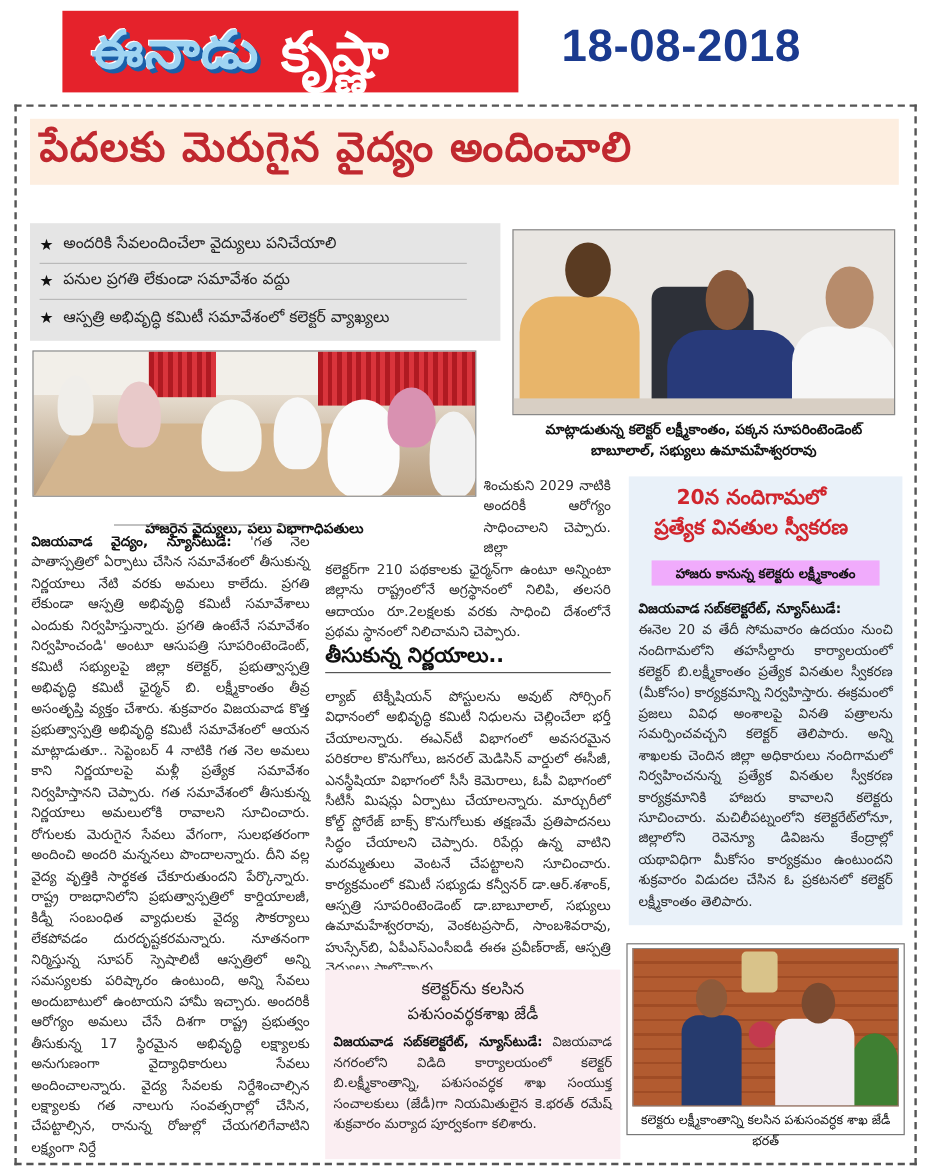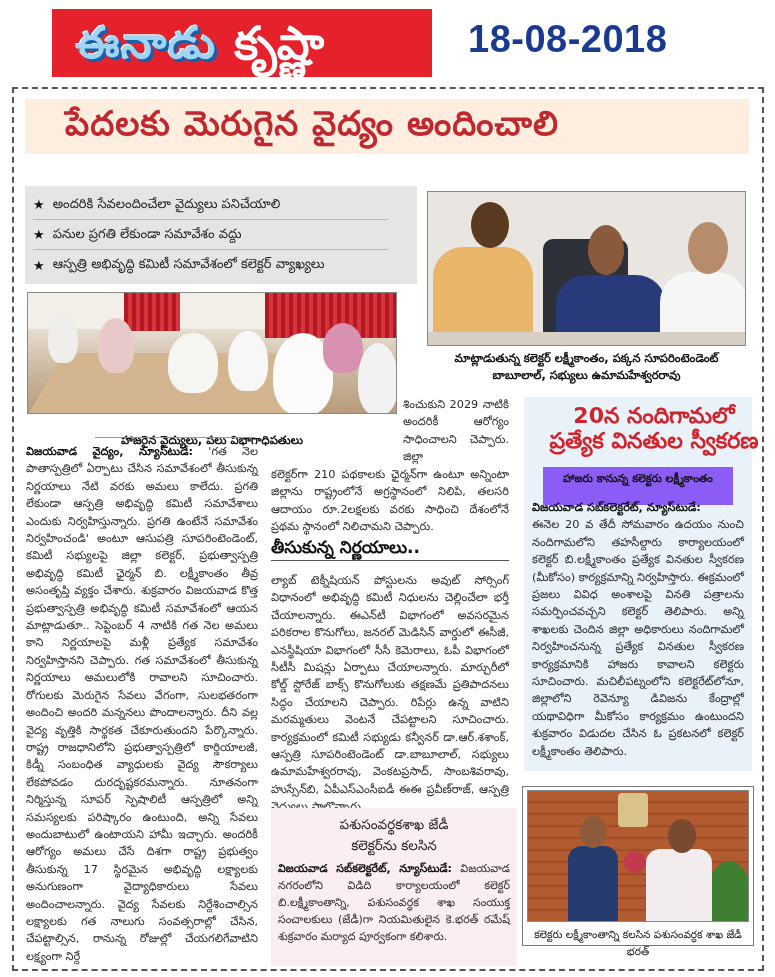--- a/index.html
+++ b/index.html
@@ -11,21 +11,21 @@
   .logo-box { position: absolute; left: 52px; top: 9px; width: 380px; height: 68px; background: #e5222b; display: flex; align-items: center; padding-left: 24px; }
   .logo-eenadu { font-family: "DejaVu Sans", sans-serif; font-weight: bold; font-size: 44px; color: #9fd4f2; letter-spacing: 1px; text-shadow: 2px 2px 0 #1b5fa8, 3px 3px 0 #1b5fa8, -1px -1px 0 #ffffff; line-height: 1; }
   .logo-krishna { font-family: "DejaVu Sans", sans-serif; font-weight: bold; font-size: 46px; color: #ffffff; margin-left: 18px; line-height: 1; }
   .masthead-date { position: absolute; left: 468px; top: 18px; font-family: "Liberation Sans", sans-serif; font-weight: bold; font-size: 38px; color: #1a3a8f; letter-spacing: 0.5px; }
 
   
   .clip-frame { position: absolute; left: 12px; top: 87px; width: 752px; height: 884px; border: 2px dashed #555; border-right-color: #555; }
 
   
   .headline-band { position: absolute; left: 25px; top: 99px; width: 724px; height: 55px; background: #fdeee0; }
-  .headline { position: absolute; left: 33px; top: 103px; font-family: "DejaVu Sans", sans-serif; font-weight: bold; font-size: 34px; color: #c0282f; letter-spacing: 1px; white-space: nowrap; margin-left: 32px; }
+  .headline { position: absolute; left: 33px; top: 103px; font-family: "DejaVu Sans", sans-serif; font-weight: bold; font-size: 34px; color: #c0282f; letter-spacing: 1px; white-space: nowrap; }
 
   
   .highlights { position: absolute; left: 25px; top: 186px; width: 392px; height: 98px; background: #e5e5e5; padding: 4px 8px; }
   .hl-item { display: flex; align-items: center; height: 30px; font-size: 13px; color: #222; border-bottom: 1px solid #b9b9b9; margin-right: 20px; }
   .hl-item:last-child { border-bottom: none; }
   .hl-star { font-size: 13px; color: #111; margin-right: 8px; }
 
   
   .photo { position: absolute; border: 1px solid #888; overflow: hidden; }
   .photo-meeting { left: 27px; top: 292px; width: 370px; height: 122px; background: linear-gradient(180deg, #f2efe9 0%, #f2efe9 30%, #e6ddd0 30%, #c7b39a 70%, #b89c7c 100%); }
@@ -68,22 +68,22 @@
   .col-mid-top { left: 403px; top: 396px; width: 106px; }
   .col-mid { left: 271px; top: 466px; width: 238px; }
   .col-mid-2 { left: 271px; top: 572px; width: 238px; }
   .dateline { font-weight: bold; color: #111; }
 
   .sub-heading { position: absolute; left: 271px; top: 537px; font-size: 17px; font-weight: bold; color: #111; }
   .sub-rule { position: absolute; left: 271px; top: 560px; width: 238px; height: 1px; background: #555; }
 
   
   .side-box { position: absolute; left: 524px; top: 397px; width: 228px; height: 374px; background: #e9f1f9; }
-  .side-title { position: absolute; left: 540px; top: 403px; width: 228px; text-align: center; font-size: 22px; font-weight: bold; color: #d0252d; line-height: 25px; }
-  .side-sub { position: absolute; left: 543px; top: 467px; width: 190px; height: 38px; background: #8b5cf6; text-align: center; font-size: 11px; font-weight: bold; line-height: 24px; color: #111; }
+  .side-title { position: absolute; left: 512px; top: 403px; width: 228px; text-align: center; font-size: 17px; font-weight: bold; color: #d0252d; line-height: 25px; }
+  .side-sub { position: absolute; left: 543px; top: 467px; width: 190px; height: 21px; background: #f0abfc; text-align: center; font-size: 11px; font-weight: bold; line-height: 24px; color: #111; }
   .col-side { left: 532px; top: 499px; width: 212px; }
 
   
   .pink-box { position: absolute; left: 271px; top: 808px; width: 246px; height: 158px; background: #fbeef2; }
   .pink-title { position: absolute; left: 271px; top: 814px; width: 246px; text-align: center; font-size: 13.5px; color: #222; line-height: 21px; }
   .col-pink { left: 278px; top: 860px; width: 232px; font-size: 11px; line-height: 17px; }
 </style>
 </head>
 <body>
 
@@ -163,22 +163,22 @@
   <div>ప్రత్యేక వినతుల స్వీకరణ</div>
 </div>
 <div class="side-sub">హాజరు కానున్న కలెక్టరు లక్ష్మీకాంతం</div>
 <div class="col col-side">
   <div class="dateline">విజయవాడ సబ్‌కలెక్టరేట్, న్యూస్‌టుడే:</div>
   <span>ఈనెల 20 వ తేదీ సోమవారం ఉదయం నుంచి నందిగామలోని తహసీల్దారు కార్యాలయంలో కలెక్టర్ బి.లక్ష్మీకాంతం ప్రత్యేక వినతుల స్వీకరణ (మీకోసం) కార్యక్రమాన్ని నిర్వహిస్తారు. ఈక్రమంలో ప్రజలు వివిధ అంశాలపై వినతి పత్రాలను సమర్పించవచ్చని కలెక్టర్ తెలిపారు. అన్ని శాఖలకు చెందిన జిల్లా అధికారులు నందిగామలో నిర్వహించనున్న ప్రత్యేక వినతుల స్వీకరణ కార్యక్రమానికి హాజరు కావాలని కలెక్టరు సూచించారు. మచిలీపట్నంలోని కలెక్టరేట్‌లోనూ, జిల్లాలోని రెవెన్యూ డివిజను కేంద్రాల్లో యథావిధిగా మీకోసం కార్యక్రమం ఉంటుందని శుక్రవారం విడుదల చేసిన ఓ ప్రకటనలో కలెక్టర్ లక్ష్మీకాంతం తెలిపారు.</span>
 </div>
 
 <div class="pink-box"></div>
 <div class="pink-title">
+  <div>కలెక్టర్‌ను కలసిన</div>
   <div>పశుసంవర్థకశాఖ జేడీ</div>
-  <div>కలెక్టర్‌ను కలసిన</div>
 </div>
 <div class="col col-pink">
   <span class="dateline">విజయవాడ సబ్‌కలెక్టరేట్, న్యూస్‌టుడే:</span>
   <span>విజయవాడ నగరంలోని విడిది కార్యాలయంలో కలెక్టర్ బి.లక్ష్మీకాంతాన్ని, పశుసంవర్ధక శాఖ సంయుక్త సంచాలకులు (జేడీ)గా నియమితులైన కె.భరత్ రమేష్ శుక్రవారం మర్యాద పూర్వకంగా కలిశారు.</span>
 </div>
 
 <div class="caption-greeting-box"></div>
 <div class="photo photo-greeting">
   <div class="wall"></div>
   <div class="emblem"></div>

